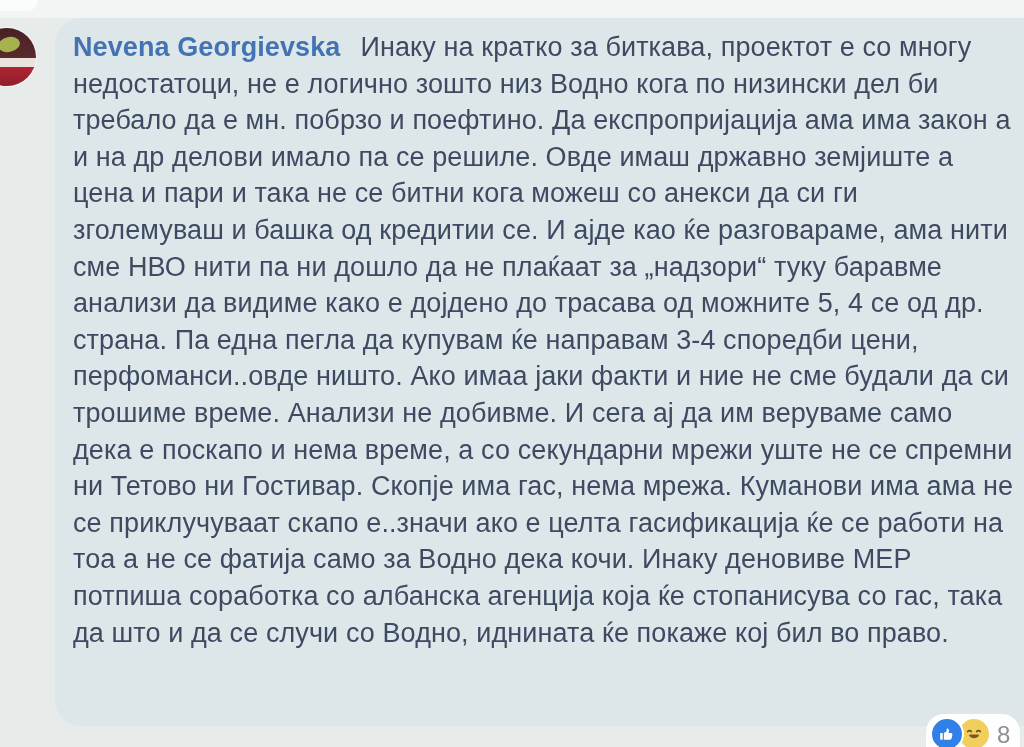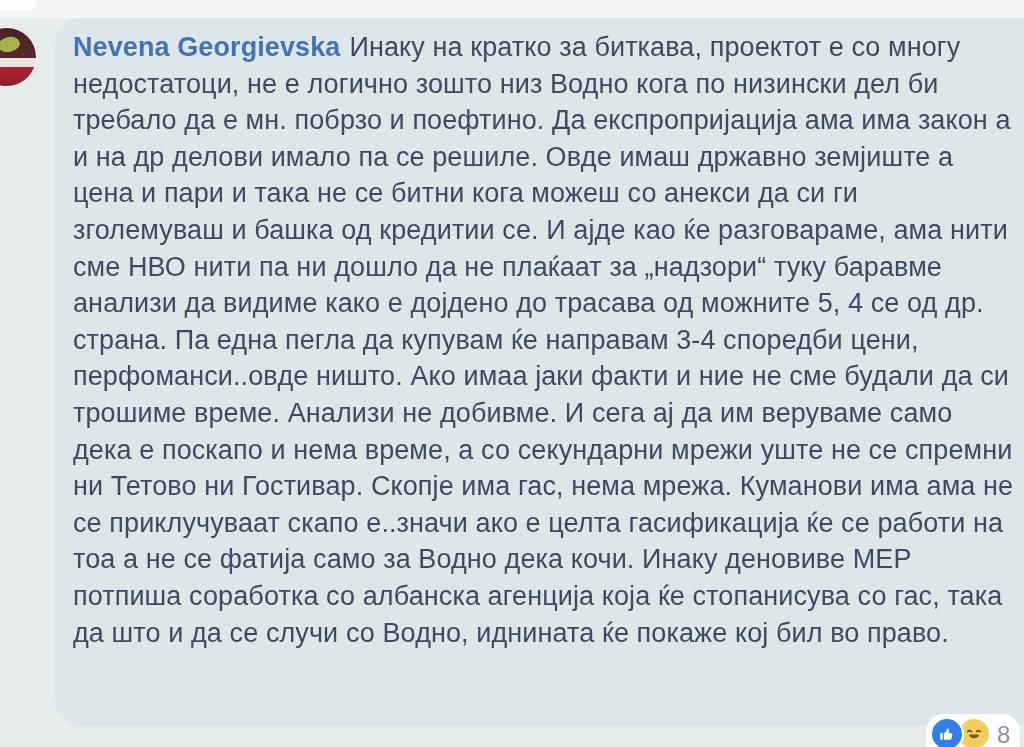--- a/index.html
+++ b/index.html
@@ -55,21 +55,21 @@
     width: 942px;
     font-size: 27px;
     line-height: 36.6px;
     color: var(--body-text, #3e4a61);
     letter-spacing: 0.1px;
   }
   .author {
     font-weight: 700;
     color: var(--author-link, #4473b4);
     text-decoration: none;
-    margin-right: 9px;
+    margin-right: 20px;
     cursor: pointer;
   }
 
   .reactions {
     position: absolute; left: 926px; top: 714px;
     height: 44px;
     display: flex; align-items: flex-start;
     background: #fdfefd;
     border-radius: 18px;
     padding: 3px 10px 3px 4px;

